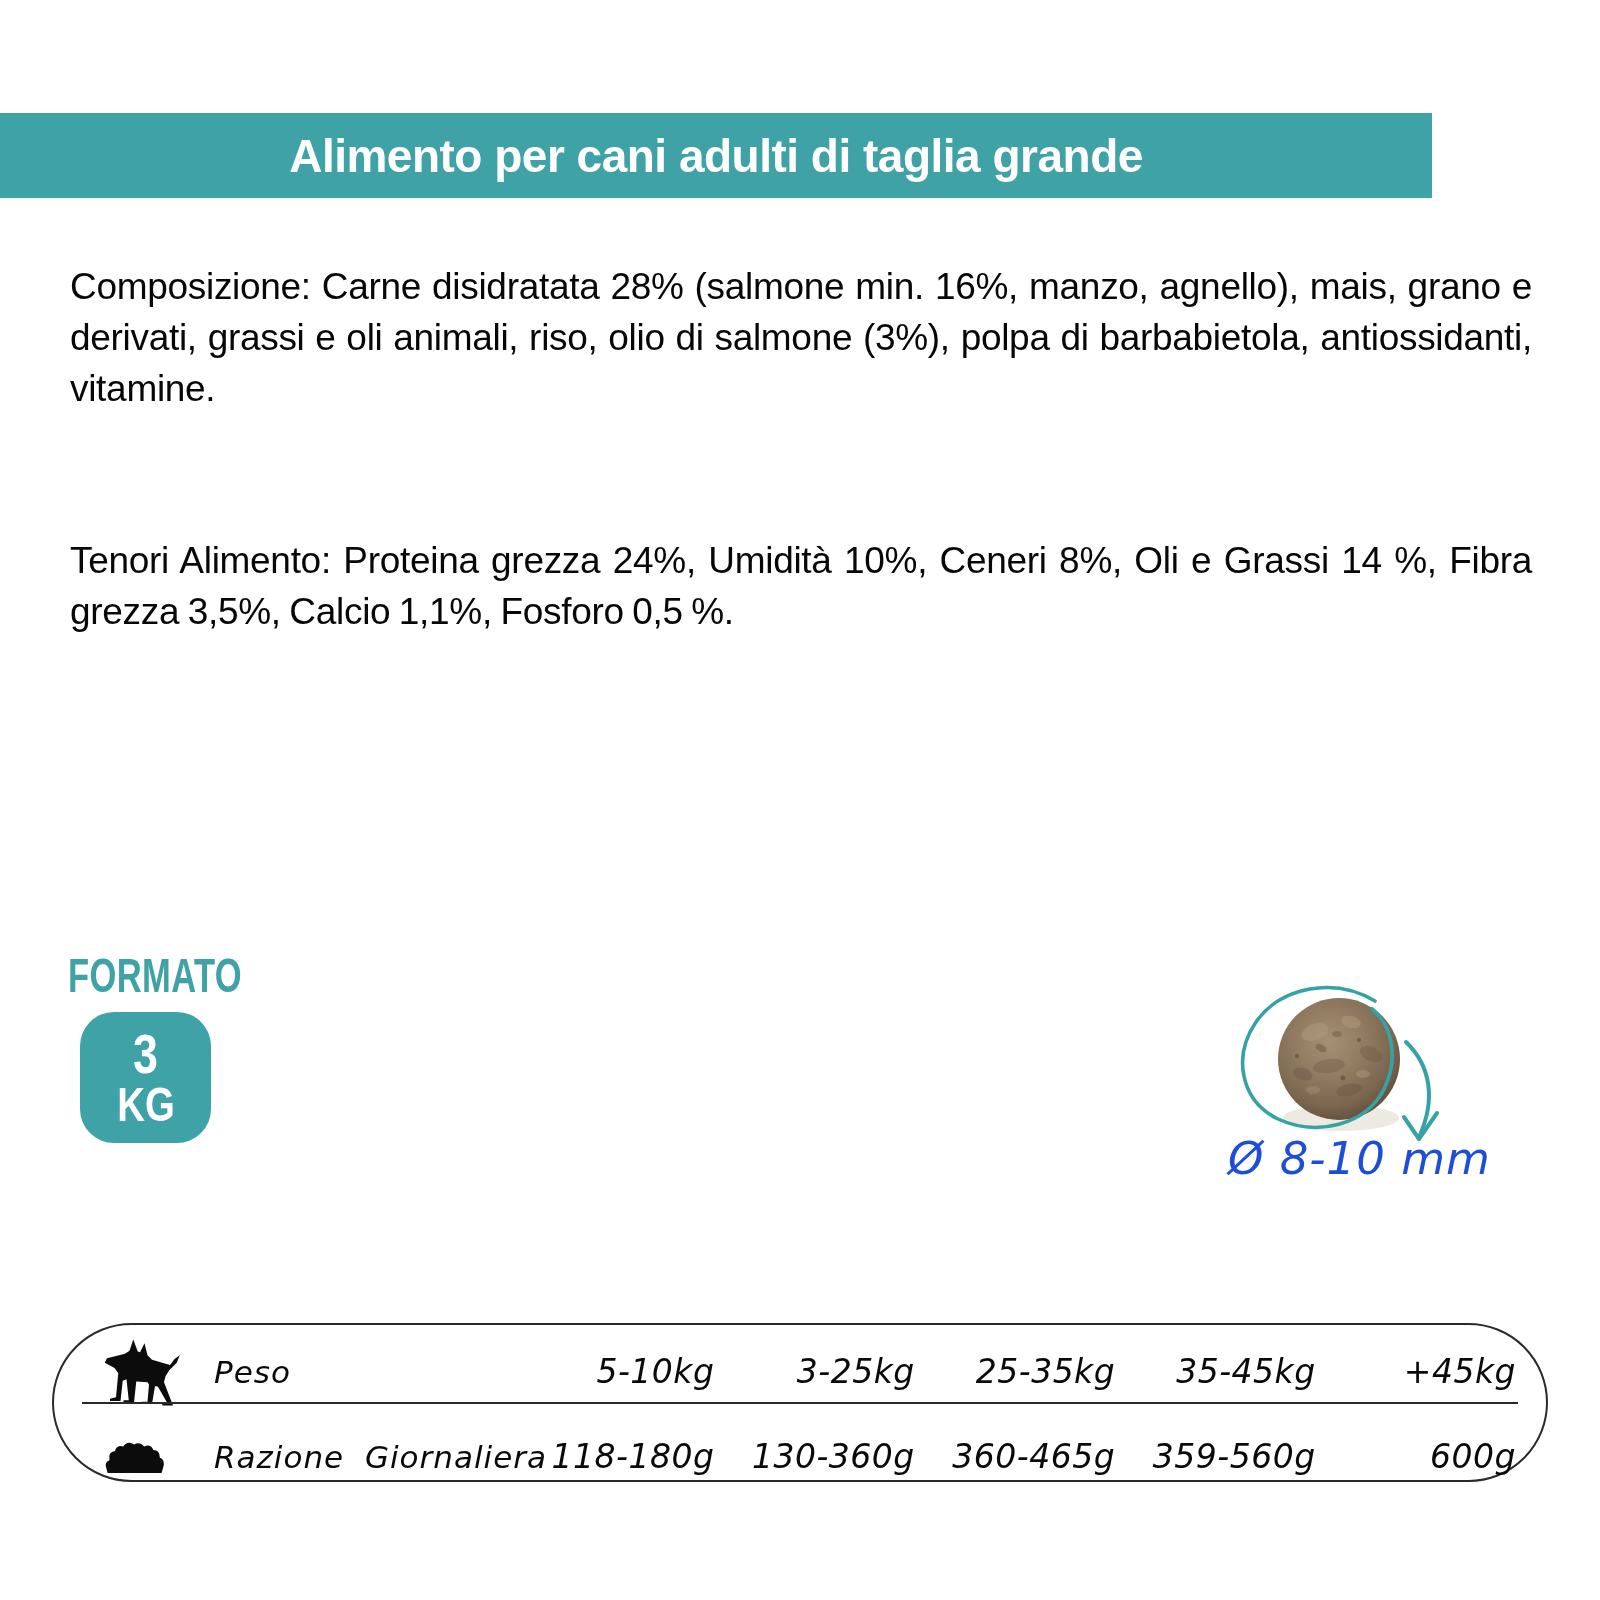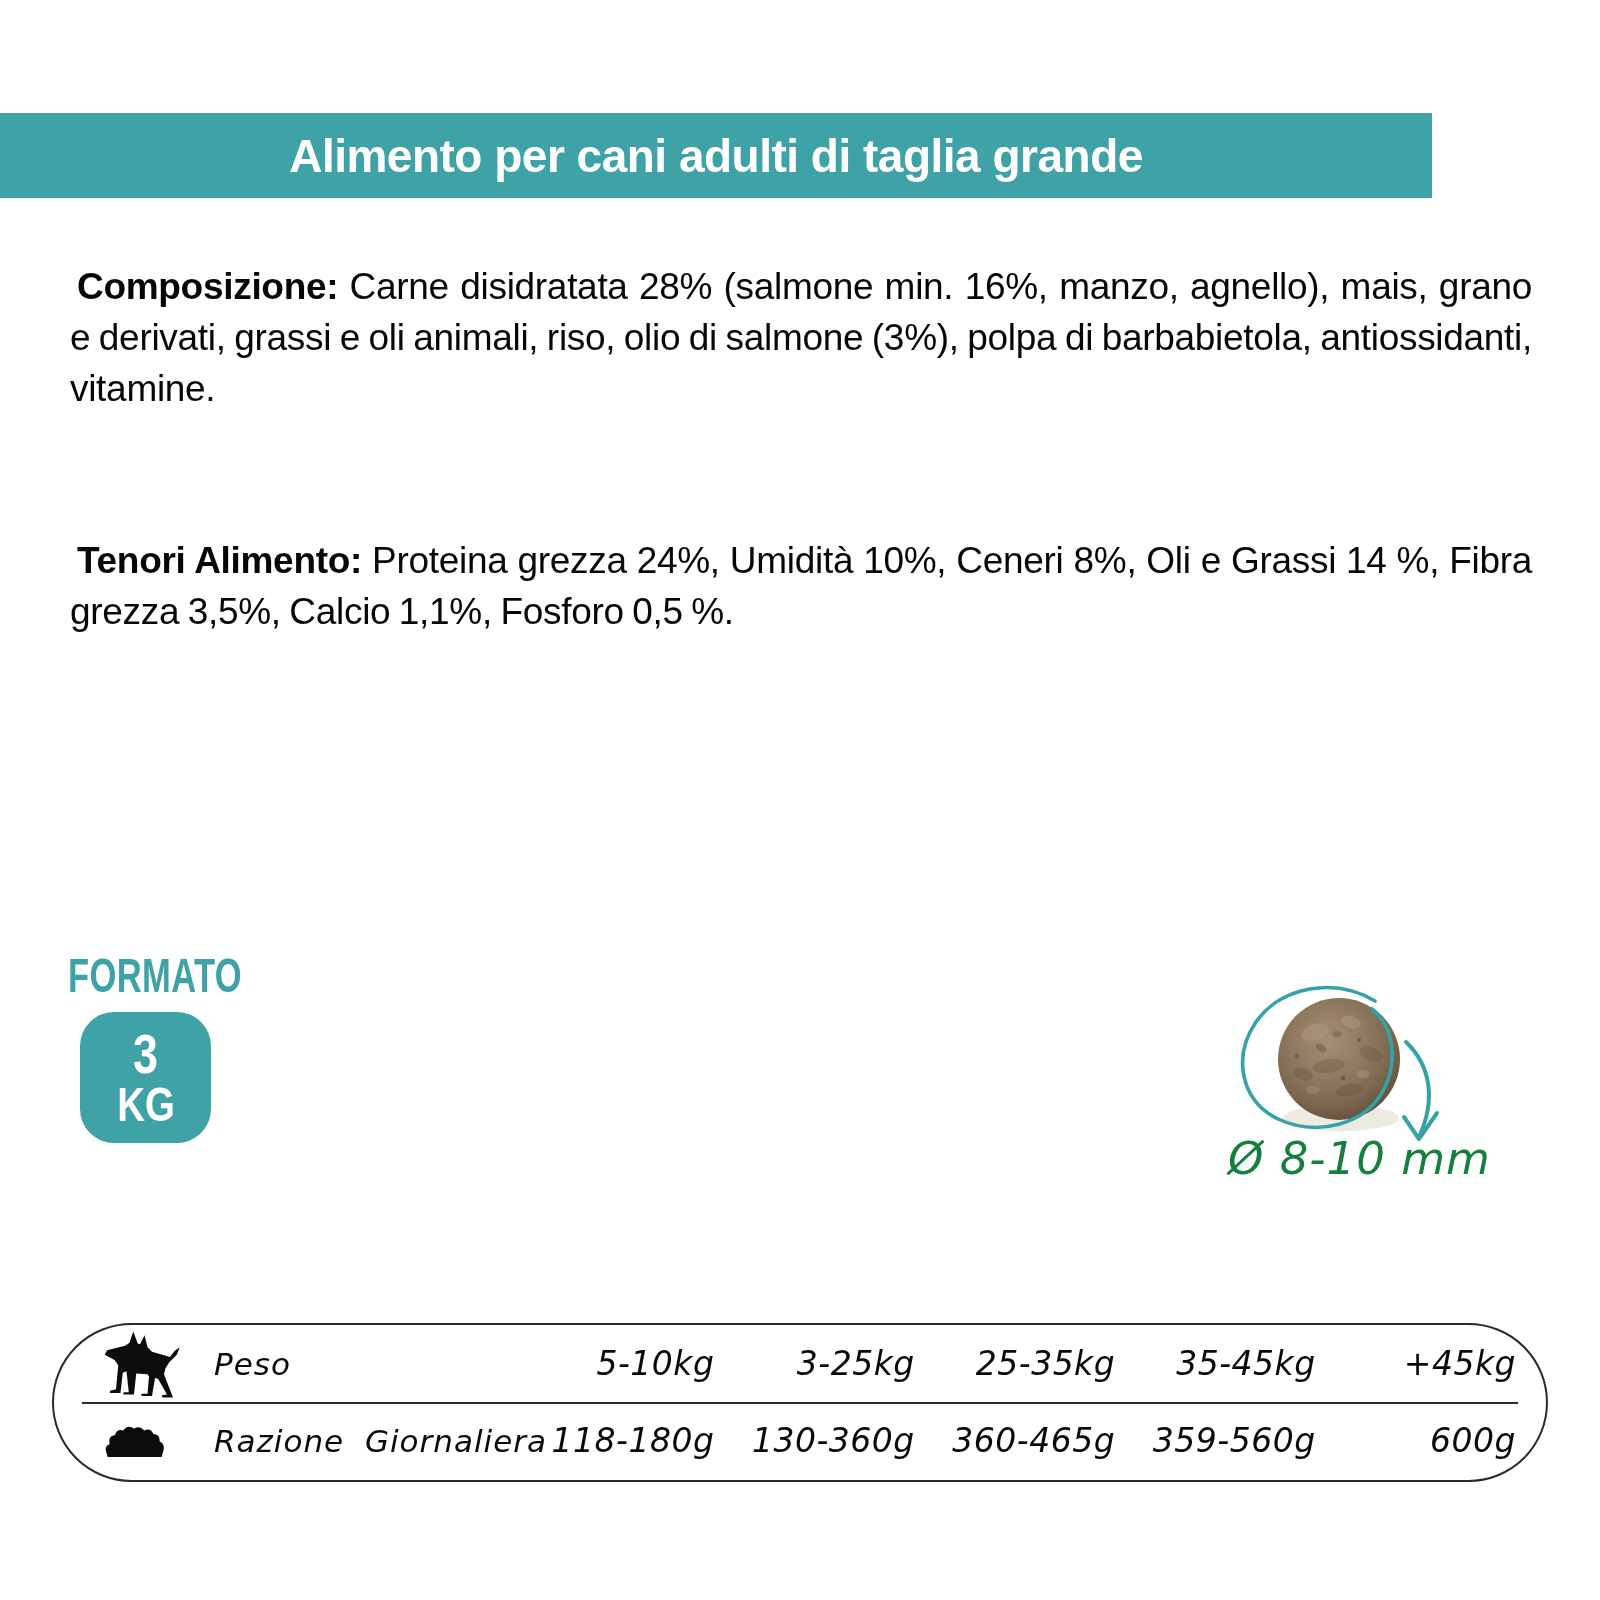--- a/index.html
+++ b/index.html
@@ -16,21 +16,21 @@
   .band-title {
     color:#ffffff; font-weight:bold; font-size:46px; letter-spacing:-0.5px; white-space:nowrap;
   }
 
   
   .para {
     position:absolute; left:70px; width:1462px;
     font-size:37px; line-height:51px; letter-spacing:-0.3px; word-spacing:-1.5px;
     text-align:justify; color:#070707;
   }
-  .para .lead { font-weight:bold;margin-left:7px; }
+  .para .lead { font-weight:normal; }
   #para-composizione { top:261px; }
   #para-tenori { top:535px; }
 
   
   .formato-label {
     position:absolute; left:68px; top:948px; color:#3FA2A6; font-weight:bold;
     font-size:48px; letter-spacing:0.5px; white-space:nowrap;
     transform:scaleX(0.72); transform-origin:left center;
   }
   .size-badge {
@@ -39,31 +39,31 @@
     display:flex; flex-direction:column; align-items:center; justify-content:center;
   }
   .size-badge .v { font-size:56px; line-height:54px; transform:scaleX(0.8); }
   .size-badge .u { font-size:48px; line-height:48px; transform:scaleX(0.8); }
 
   
   .kibble-svg { position:absolute; left:1225px; top:970px; width:235px; height:185px; }
   .diameter-label {
     position:absolute; left:1228px; top:1132px; white-space:nowrap;
     font-family:"DejaVu Sans", sans-serif; font-style:italic;
-    font-size:45px; letter-spacing:1px; color:#15803d;
+    font-size:45px; letter-spacing:1px; color:#1d4ed8;
   }
 
   
   .feed-table {
     position:absolute; left:52px; top:1323px; width:1496px; height:159px;
     border:2px solid #2a2a2a; border-radius:80px; background:#ffffff; box-sizing:border-box;
   }
   .ft-row {
     display:grid; grid-template-columns:110px 300px repeat(5, 1fr);
-    align-items:center; height:77px; padding:0 30px 0 50px;
+    align-items:center; height:77px; padding:8px 30px 0 50px;
   }
   .ft-divider { position:absolute; left:28px; right:28px; top:77px; height:2px; background:#2a2a2a; }
   .icon-cell { display:flex; align-items:center; justify-content:flex-start; }
   .ft-label {
     font-family:"DejaVu Sans", sans-serif; font-style:italic;
     font-size:31px; letter-spacing:1px; word-spacing:10px; color:#0a0a0a; white-space:nowrap;
   }
   .ft-val {
     font-family:"DejaVu Sans", sans-serif; font-style:italic;
     font-size:33px; letter-spacing:0.5px; color:#0a0a0a; text-align:right; white-space:nowrap;

